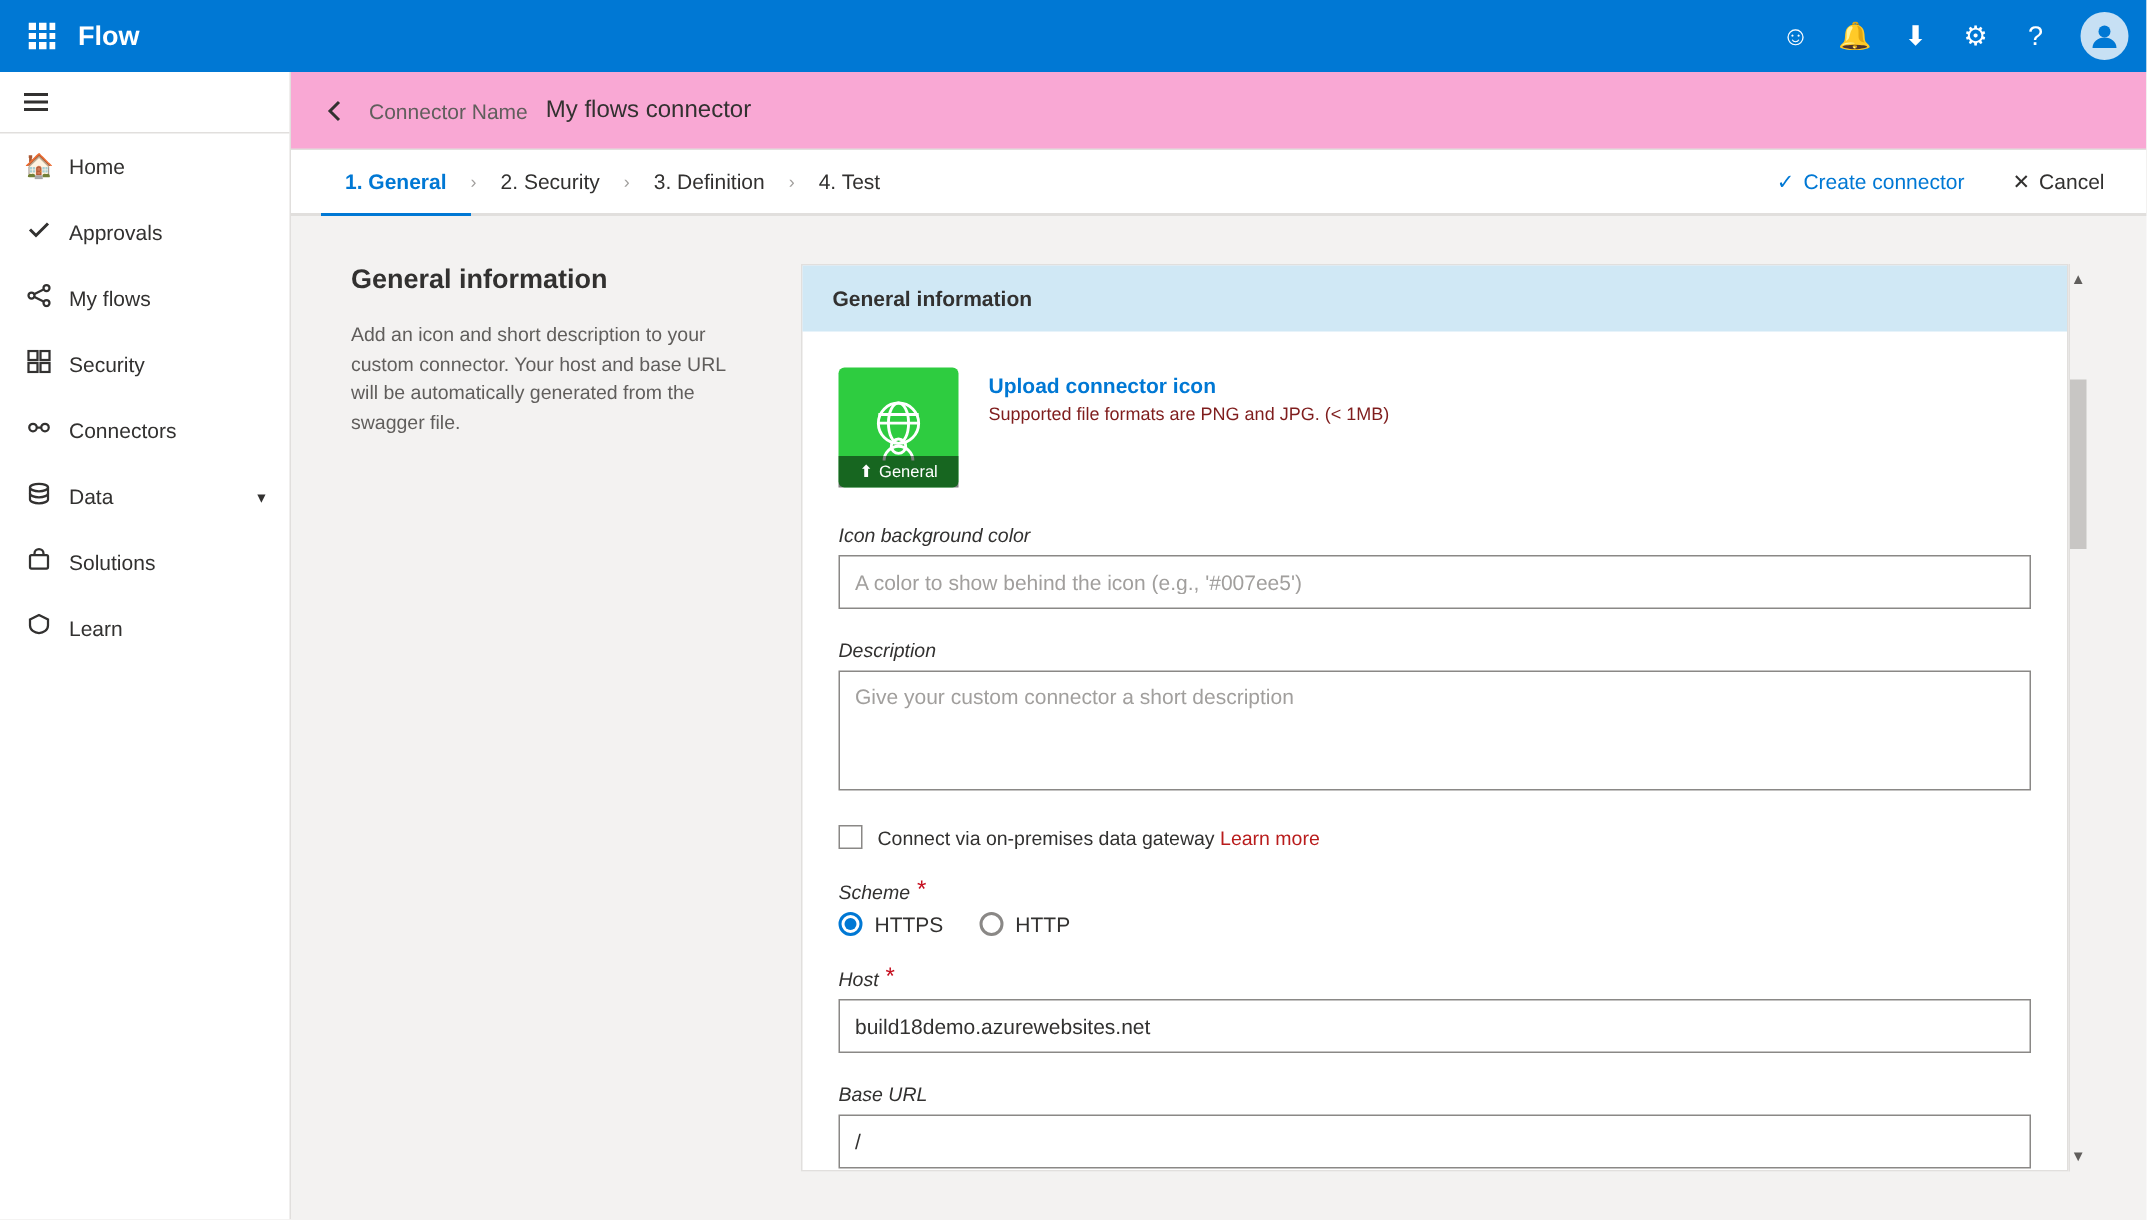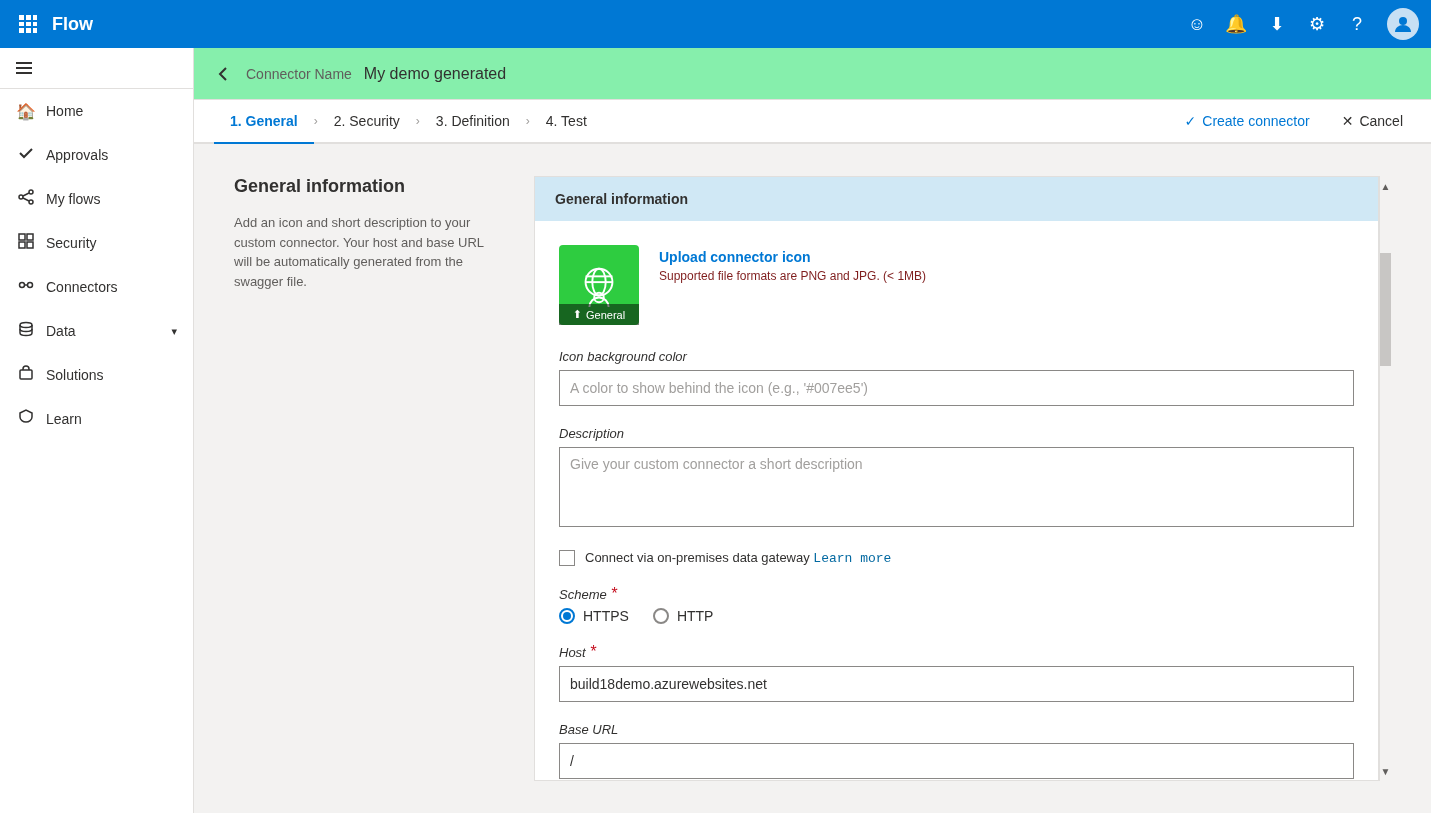--- a/index.html
+++ b/index.html
@@ -45,21 +45,21 @@
       gap: 10px; font-size: 14px; position: relative;
     }
     .sidebar-item .icon { font-size: 16px; width: 20px; text-align: center; }
     .sidebar-chevron { margin-left: auto; font-size: 11px; }
 
     
     .content-area { flex: 1; display: flex; flex-direction: column; overflow: hidden; }
 
     
     .header-bar {
-      background: #86efac;
+      background: #f9a8d4;
       border-bottom: 1px solid #e1dfdd;
       height: 52px;
       display: flex;
       align-items: center;
       padding: 0 20px;
       gap: 12px;
       flex-shrink: 0;
     }
     .back-btn { cursor: pointer; color: #323130; font-size: 16px; display: flex; align-items: center; }
     .connector-name-label { color: #605e5c; font-size: 14px; }
@@ -135,21 +135,21 @@
     }
     .form-textarea::placeholder { color: #a19f9d; }
 
     
     .checkbox-row { display: flex; align-items: center; gap: 10px; margin-bottom: 20px; }
     .checkbox-box {
       width: 16px; height: 16px; border: 1px solid #8a8886; background: white; cursor: pointer;
       display: flex; align-items: center; justify-content: center; flex-shrink: 0;
     }
     .checkbox-label { font-size: 13px; color: #323130; }
-    .learn-more-link { color: #0369a1; cursor: pointer; font-family: Liberation Mono, monospace; }
+    .learn-more-link { color: #b91c1c; cursor: pointer; }
 
     
     .radio-group { display: flex; align-items: center; gap: 24px; }
     .radio-item { display: flex; align-items: center; gap: 8px; cursor: pointer; }
     .radio-circle {
       width: 16px; height: 16px; border-radius: 50%; border: 2px solid #8a8886;
       display: flex; align-items: center; justify-content: center;
     }
     .radio-circle.checked { border-color: #0078d4; }
     .radio-circle.checked::after { content: ''; width: 8px; height: 8px; border-radius: 50%; background: #0078d4; }
@@ -294,21 +294,21 @@
 
   <div class="content-area">
 
     <div class="header-bar">
       <div class="back-btn">
         <svg width="20" height="20" viewBox="0 0 20 20" fill="none" stroke="#323130" stroke-width="2">
           <path d="M12 4l-6 6 6 6"></path>
         </svg>
       </div>
       <span class="connector-name-label">Connector Name</span>
-      <span class="connector-name-value">My demo generated</span>
+      <span class="connector-name-value">My flows connector</span>
     </div>
 
     <div class="tabs-bar">
       <div class="tab-item active">
         <span>1. General</span>
       </div>
       <span class="tab-chevron">›</span>
       <div class="tab-item">
         <span>2. Security</span>
       </div>

